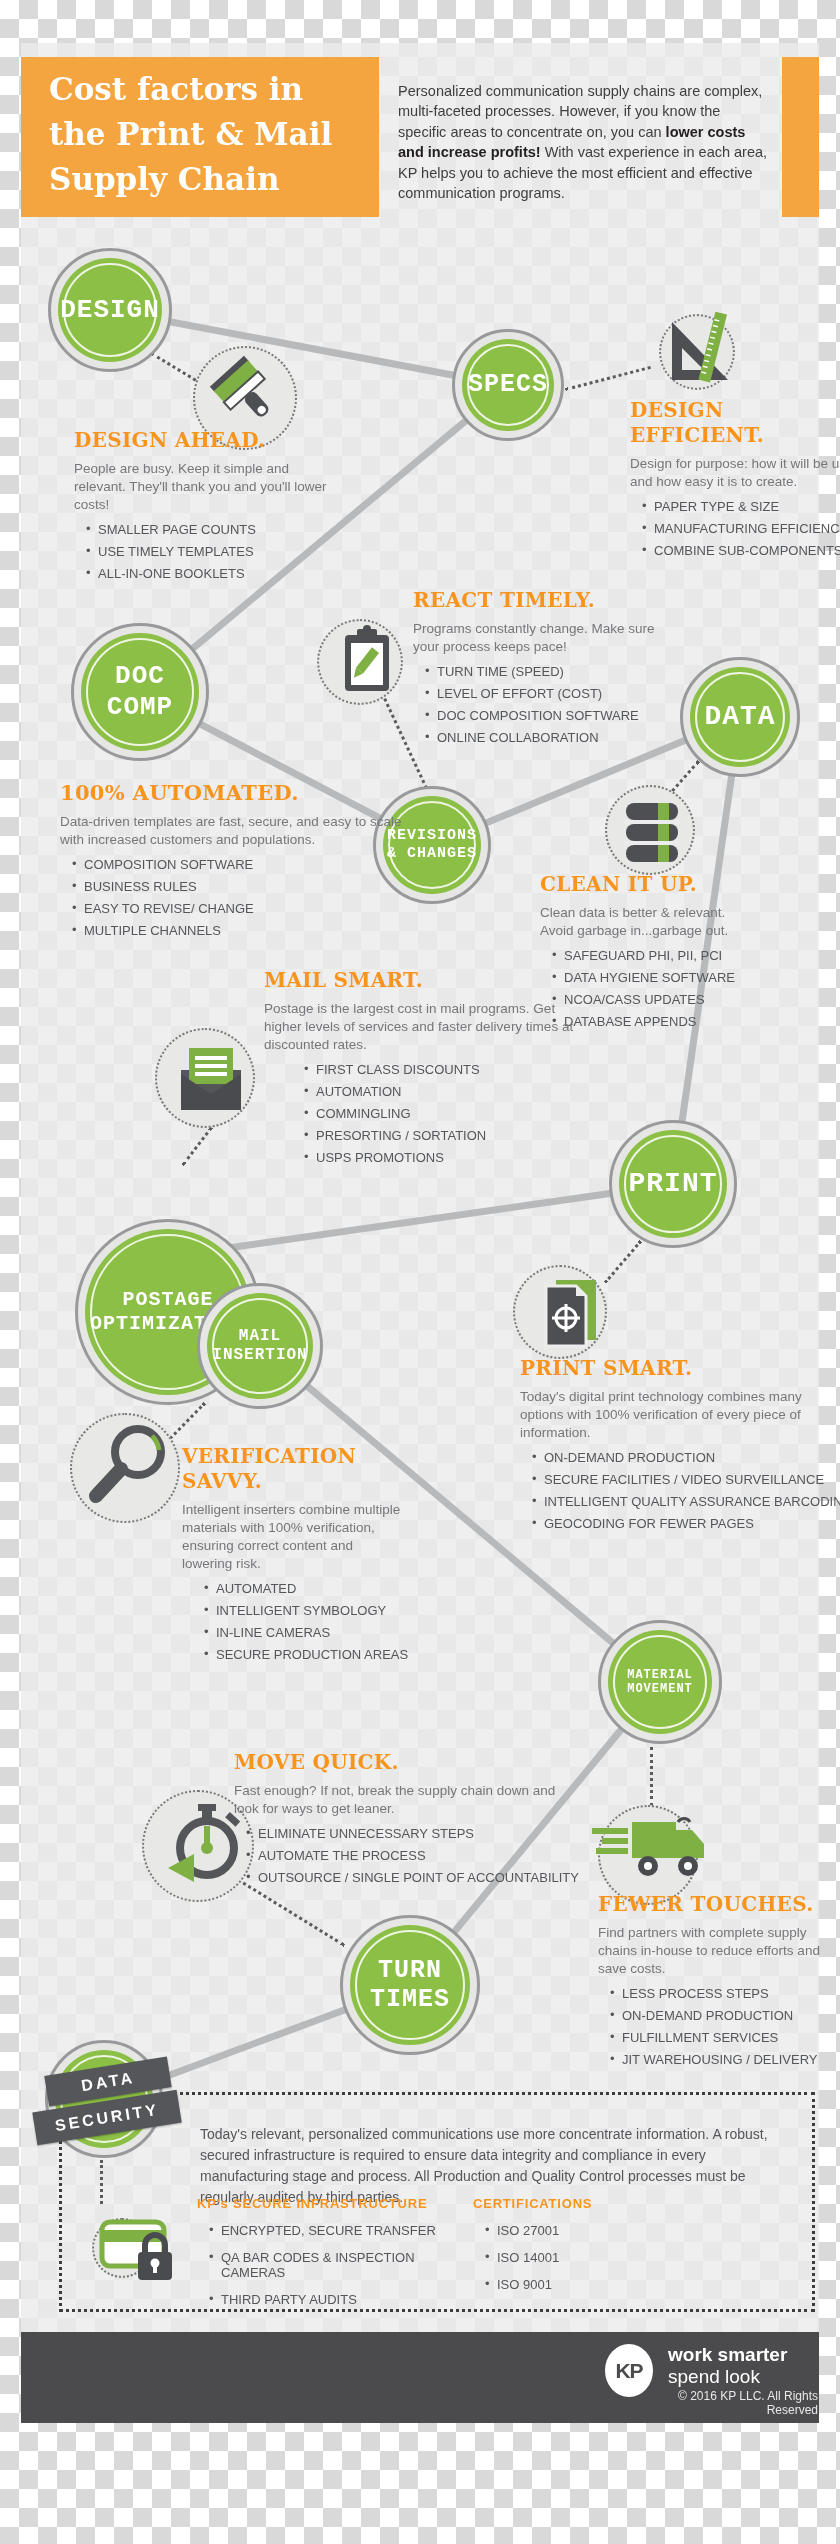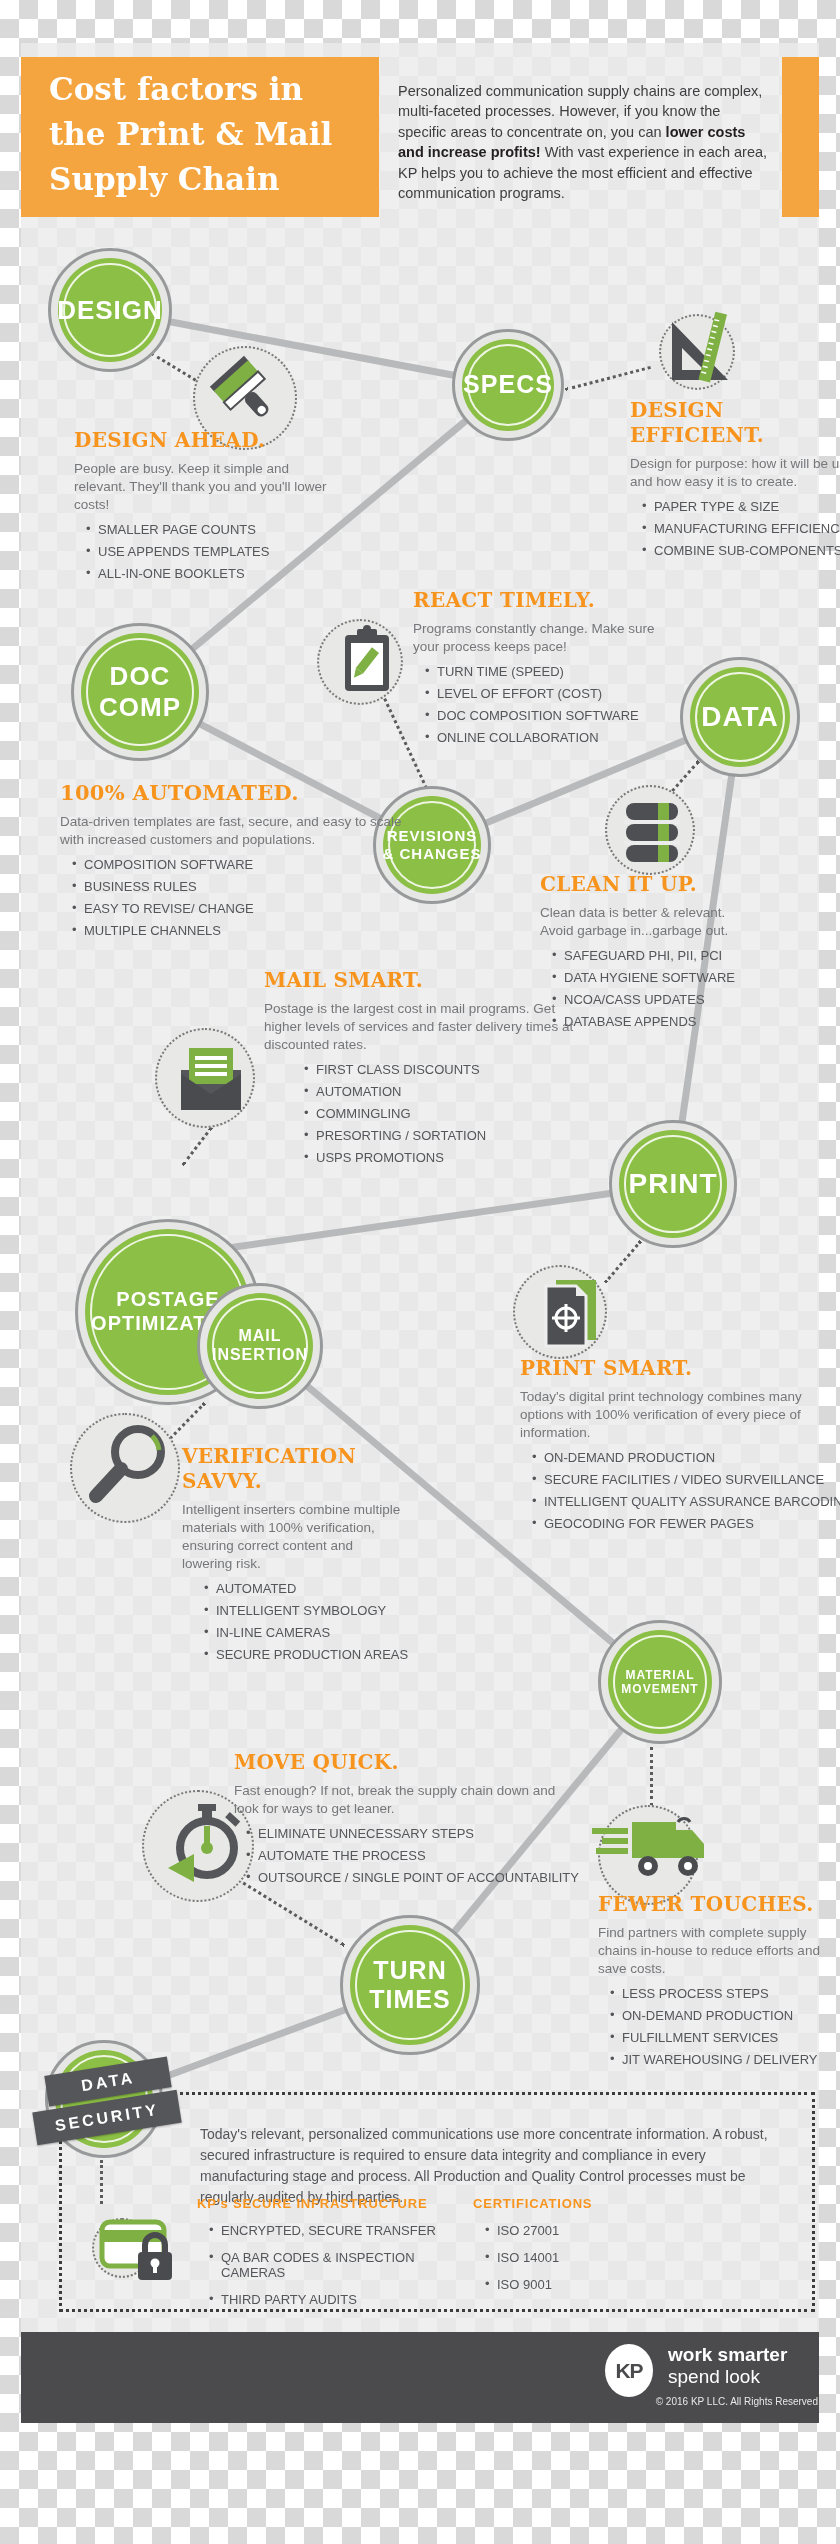--- a/index.html
+++ b/index.html
@@ -17,21 +17,21 @@
     color:#3E3E40;z-index:3;}
   .hdr-intro b{color:#231f20;}
   
   .line{position:absolute;height:7px;background:#b7b9ba;transform-origin:0 50%;z-index:2;}
   .trail{position:absolute;height:0;border-top:3px dotted #5b5b5b;transform-origin:0 0;z-index:2;}
   .bubble{position:absolute;border-radius:50%;background:#e8e9e6;border:2px dotted #787878;
     box-sizing:border-box;z-index:2;}
   .icon{position:absolute;z-index:3;}
   
   .node{position:absolute;border-radius:50%;background:#E6E7E5;border:3px solid #97999B;
-    box-sizing:border-box;z-index:4;}
+    box-sizing:border-box;z-index:4;font-family:Liberation Mono, monospace;}
   .node .disk{position:absolute;inset:7px;border-radius:50%;background:#8CBF45;}
   .node .disk::after{content:"";position:absolute;inset:5px;border:2px solid rgba(255,255,255,.85);border-radius:50%;}
   .nlabel{position:absolute;inset:0;display:flex;align-items:center;justify-content:center;
     text-align:center;color:#fff;font-weight:bold;letter-spacing:1px;white-space:pre-line;line-height:1.18;z-index:1;}
   .ontop{z-index:5;}
   
   .sec{position:absolute;z-index:5;}
   .sec-title{margin:0 0 7px;font-family:"DejaVu Serif",serif;font-weight:bold;color:#F7941E;
     font-size:20px;letter-spacing:.3px;line-height:1.25;}
   .sec-body{margin:0 0 8px;font-size:13.5px;color:#76777A;line-height:1.33;}
@@ -49,21 +49,21 @@
   .ds-col{position:absolute;z-index:5;}
   .ds-col-title{margin:0 0 12px;font-size:13px;font-weight:bold;color:#F7941E;letter-spacing:.8px;}
   .ds-col .sec-bullets li{margin-bottom:12px;}
   
   #footer{position:absolute;left:21px;top:2332px;width:798px;height:91px;background:#4B4B4D;z-index:6;}
   #kp-logo{position:absolute;left:584px;top:12px;width:48px;height:53px;background:#fff;
     border-radius:50%;display:flex;align-items:center;justify-content:center;
     font-weight:bold;font-size:21px;color:#4B4B4D;letter-spacing:-1px;}
   #kp-tag{position:absolute;left:647px;top:12px;color:#fff;font-size:19px;line-height:22px;}
   #kp-tag .b{font-weight:bold;}
-  #kp-copy{position:absolute;left:617px;top:64px;width:180px;text-align:right;color:#e8e8e8;font-size:10px;}
+  #kp-copy{position:absolute;left:617px;top:57px;width:180px;text-align:right;color:#e8e8e8;font-size:12px;}
 </style>
 </head>
 <body>
 
 <div id="canvas">
   <div id="content-bg"></div>
   <div id="layer-lines">
       <div class="line" style="left: 110px; top: 306.5px; width: 405.005px; transform: rotate(0.186258rad);"></div>
       <div class="line" style="left: 508px; top: 381.5px; width: 479.242px; transform: rotate(2.44632rad);"></div>
       <div class="line" style="left: 140px; top: 688.5px; width: 329.656px; transform: rotate(0.482641rad);"></div>
@@ -244,21 +244,21 @@
     <div class="disk"></div>
   </div>
   <div class="ribbon" style="left:46px;top:2066px;width:124px;height:31px;font-size:16px">DATA</div>
   <div class="ribbon" style="left:34px;top:2101px;width:146px;height:33px;font-size:16px">SECURITY</div>
 
   <div class="sec" style="left:74px;top:428px;width:262px">
     <h3 class="sec-title">DESIGN AHEAD.</h3>
     <p class="sec-body">People are busy. Keep it simple and relevant. They'll thank you and you'll lower costs!</p>
     <ul class="sec-bullets">
         <li>SMALLER PAGE COUNTS</li>
-        <li>USE APPENDS TEMPLATES</li>
+        <li>USE TIMELY TEMPLATES</li>
         <li>ALL-IN-ONE BOOKLETS</li>
       </ul>
   </div>
   <div class="sec" style="left:630px;top:398px;width:255px">
     <h3 class="sec-title" style="width:175px">DESIGN EFFICIENT.</h3>
     <p class="sec-body" style="width:245px">Design for purpose: how it will be used and how easy it is to create.</p>
     <ul class="sec-bullets">
         <li>PAPER TYPE &amp; SIZE</li>
         <li>MANUFACTURING EFFICIENCY</li>
         <li>COMBINE SUB-COMPONENTS</li>

